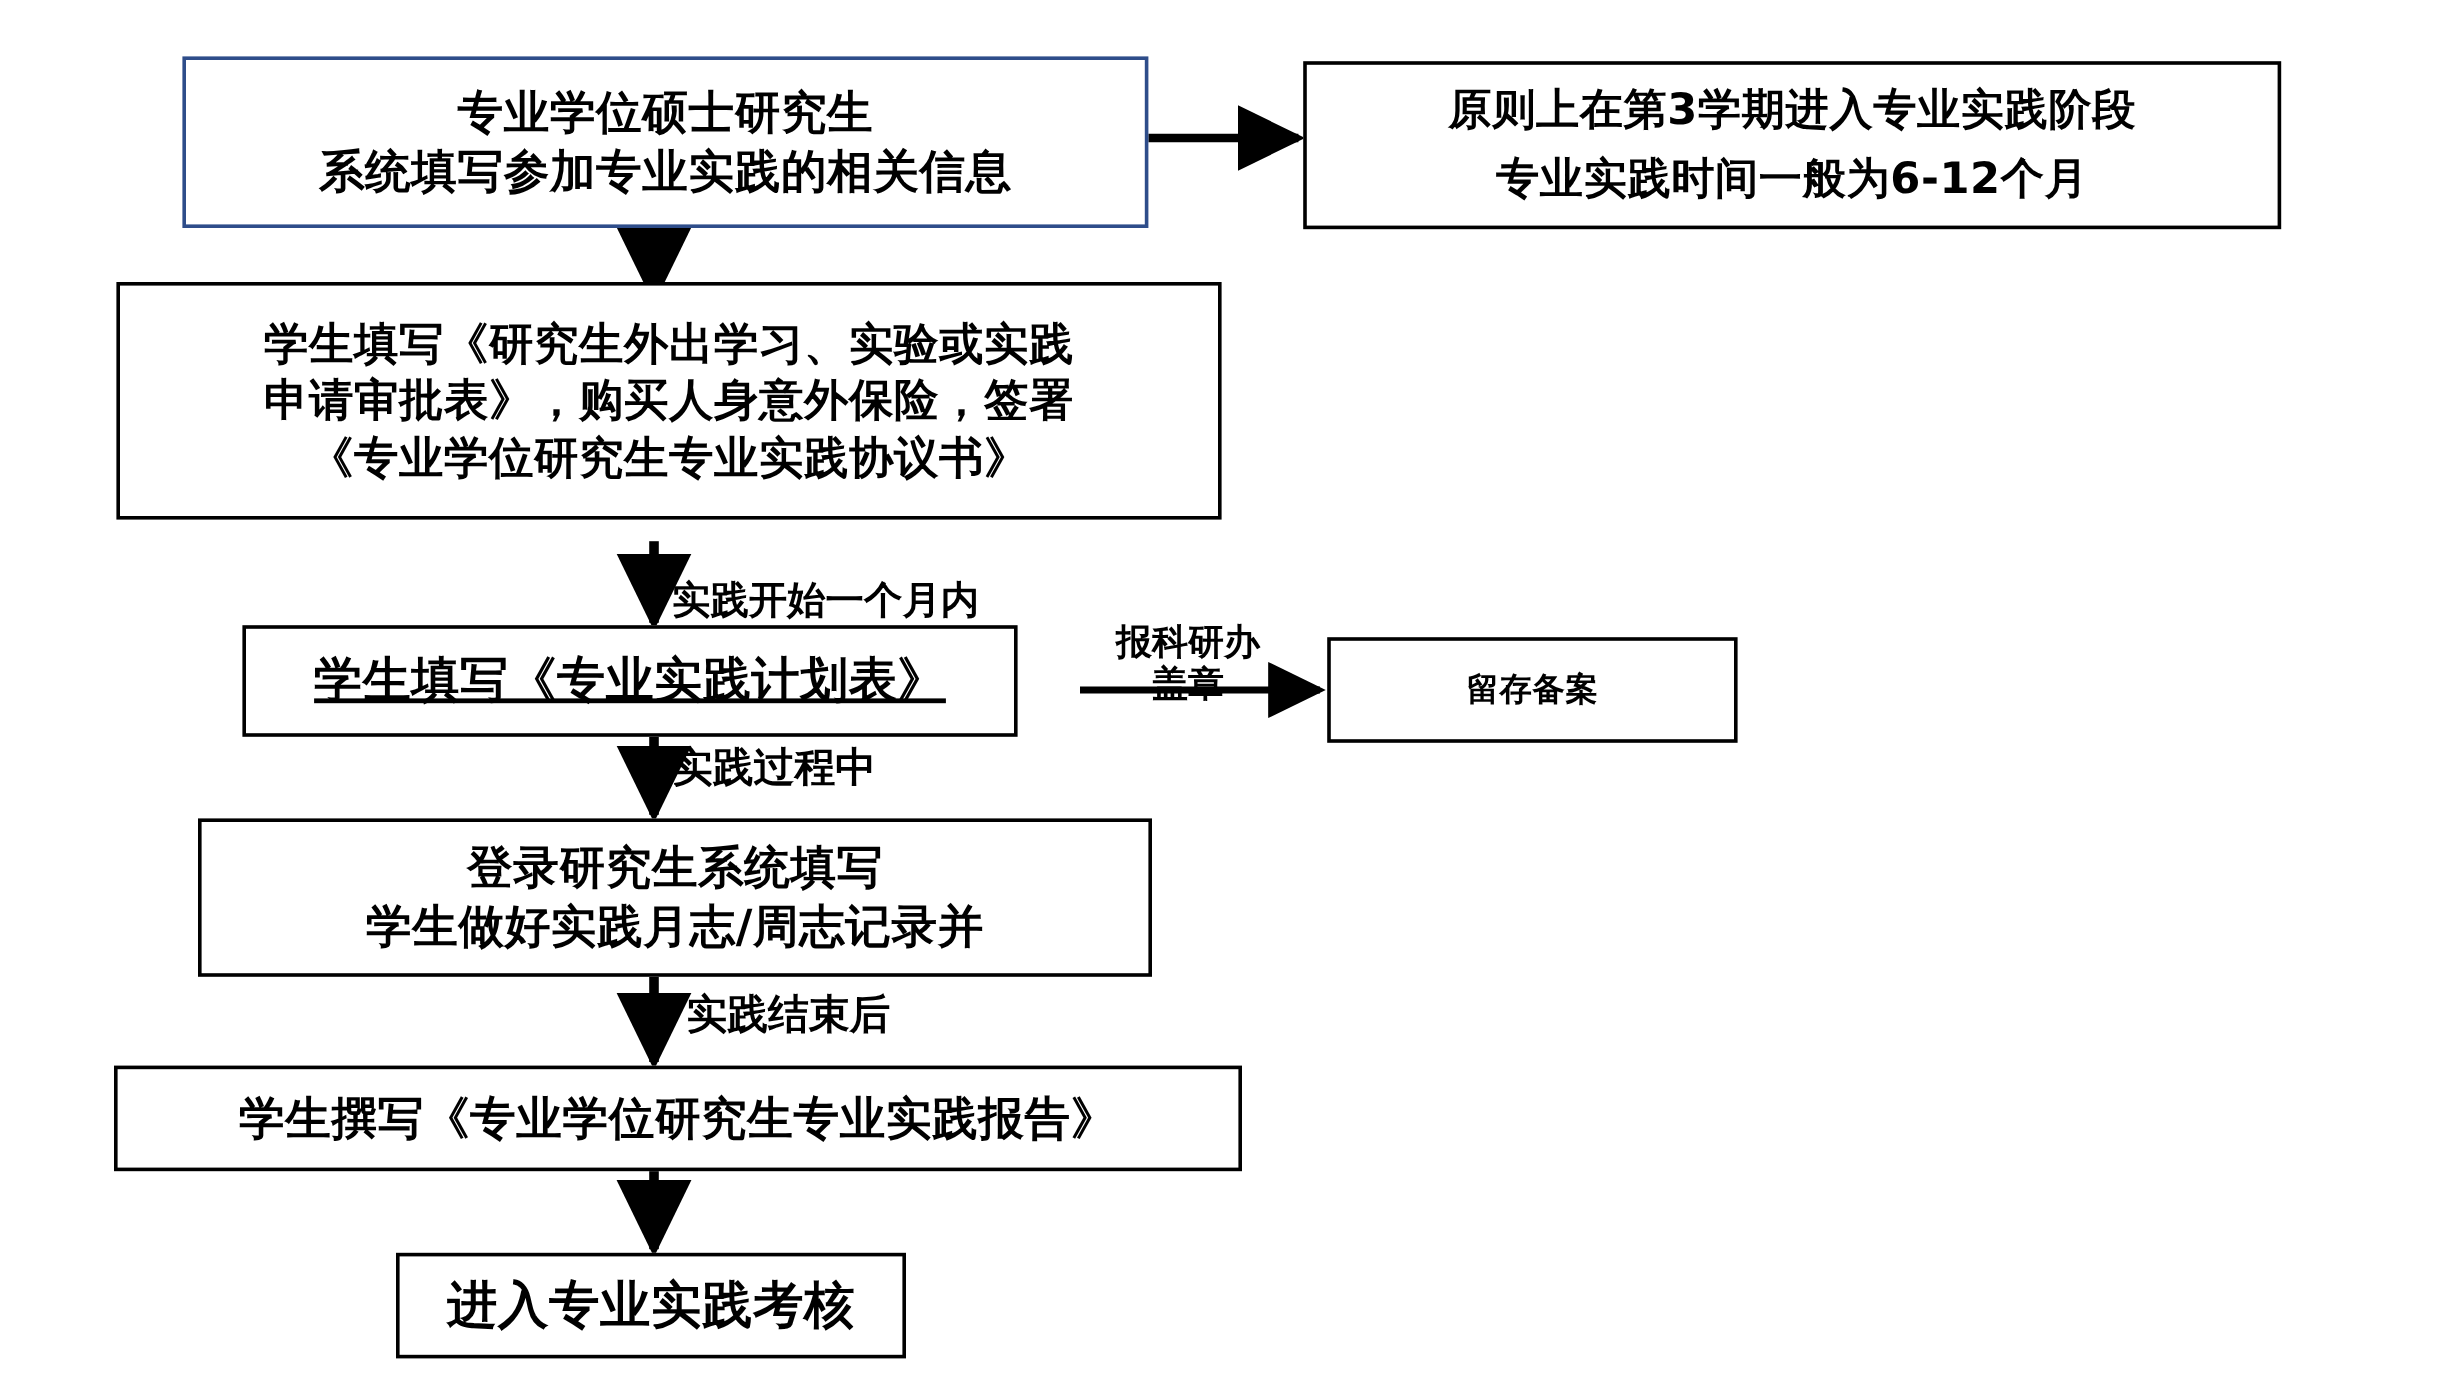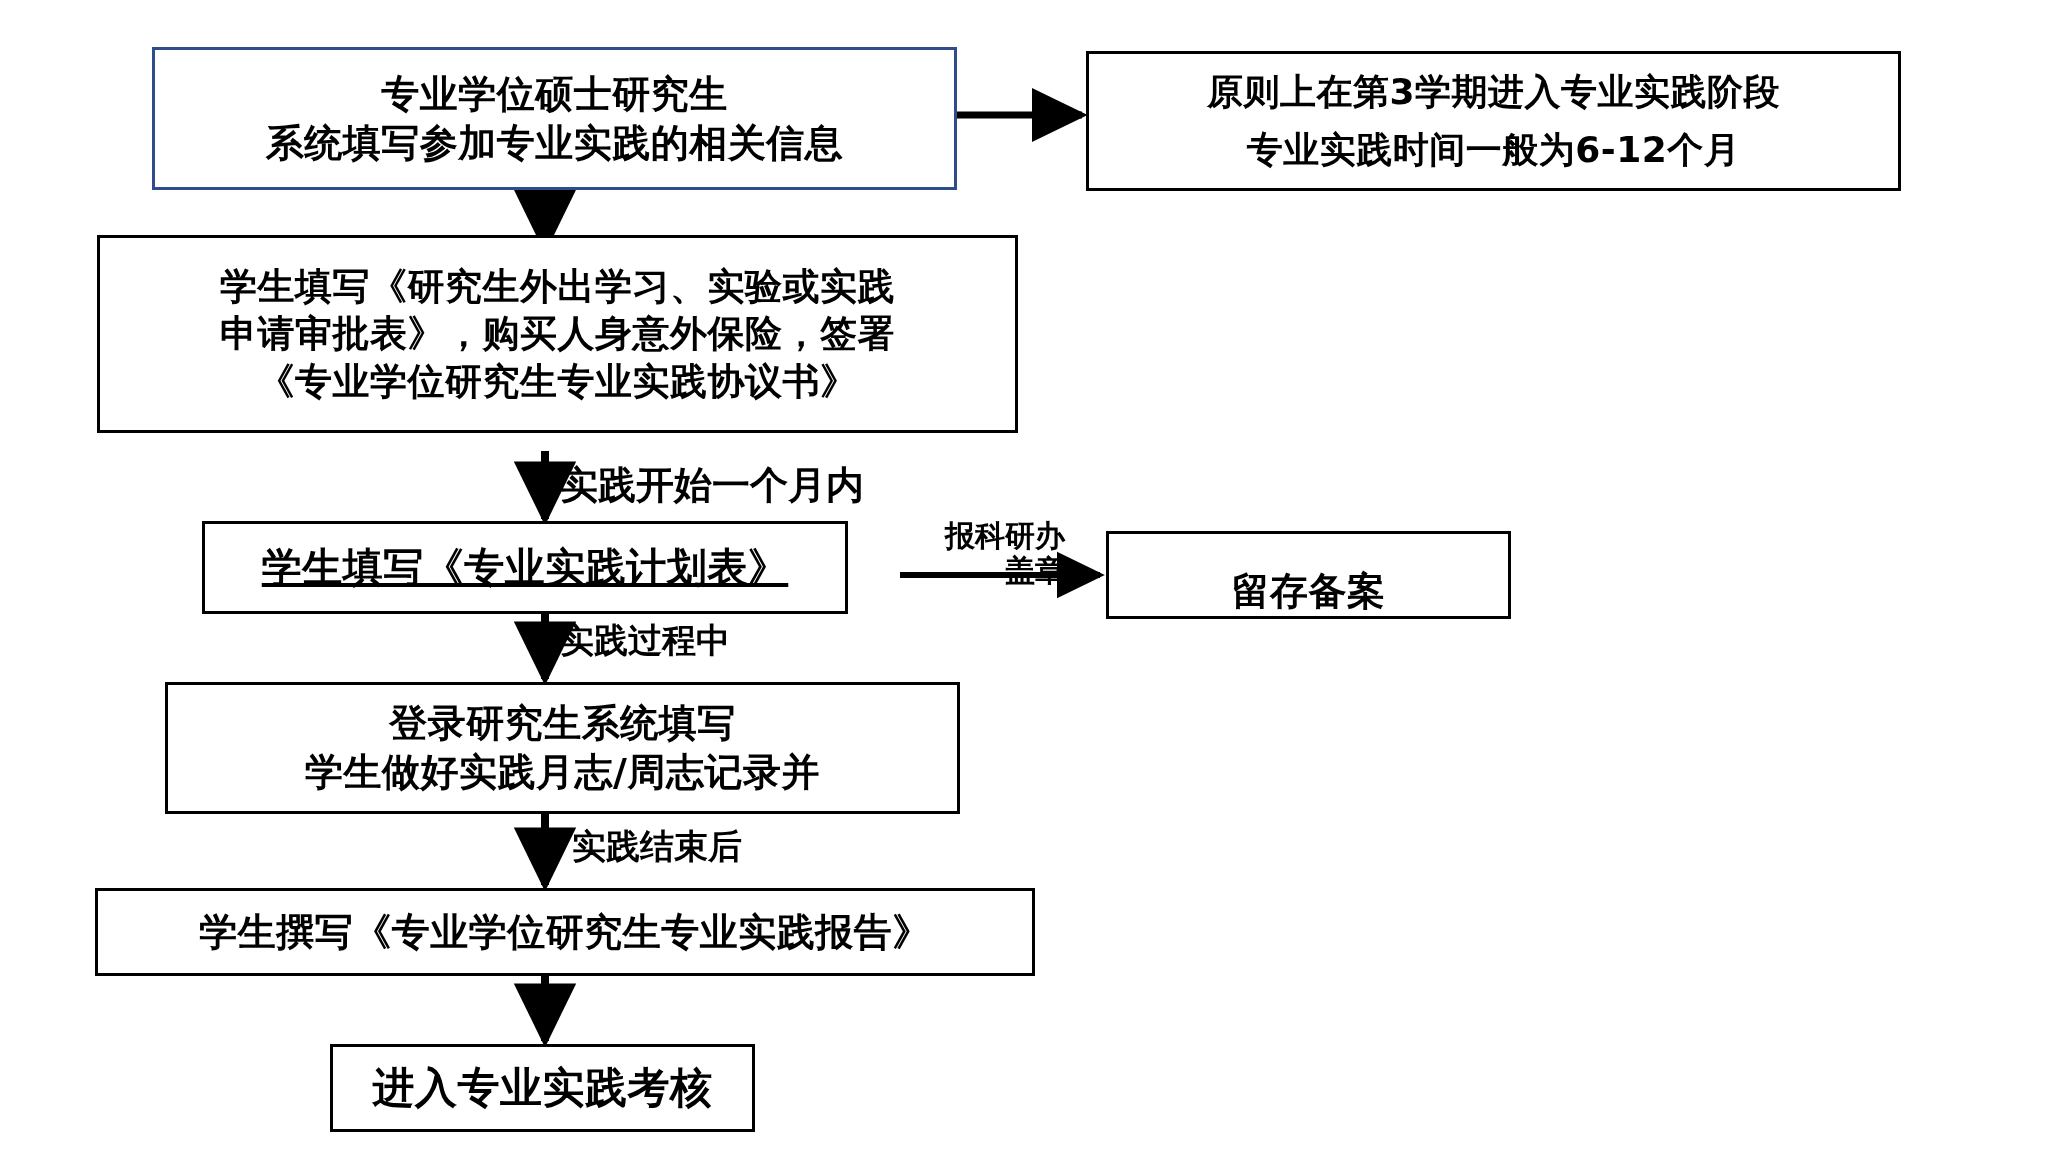--- a/index.html
+++ b/index.html
@@ -95,32 +95,32 @@
     <span class="line">原则上在第3学期进入专业实践阶段</span>
     <span class="line">专业实践时间一般为6-12个月</span>
   </div>
 
   <div class="node" style="left:97px; top:216px; width:921px; height:198px; font-size:37px;">
     <span class="line">学生填写《研究生外出学习、实验或实践</span>
     <span class="line">申请审批表》，购买人身意外保险，签署</span>
     <span class="line">《专业学位研究生专业实践协议书》</span>
   </div>
 
-  <div class="edge-label" style="left:560px; top:445px; font-size:38px;">实践开始一个月内</div>
+  <div class="edge-label" style="left:560px; top:463px; font-size:32px;">实践开始一个月内</div>
 
   <div class="node" style="left:202px; top:502px; width:646px; height:93px; font-size:40px;text-decoration:underline;">
     <span class="line">学生填写《专业实践计划表》</span>
   </div>
 
-  <div class="edge-label" style="left:915px; top:500px; font-size:30px; text-align:right; width:150px;">
+  <div class="edge-label" style="left:915px; top:500px; font-size:30px; text-align:center; width:150px;">
     <span style="display:block;">报科研办</span>
     <span style="display:block;">盖章</span>
   </div>
 
-  <div class="node" style="left:1106px; top:512px; width:405px; height:88px; font-size:38px;justify-content:flex-end;">
+  <div class="node" style="left:1106px; top:512px; width:342px; height:88px; font-size:27px;">
     <span class="line">留存备案</span>
   </div>
 
   <div class="edge-label" style="left:560px; top:602px; font-size:34px;">实践过程中</div>
 
   <div class="node" style="left:165px; top:663px; width:795px; height:132px; font-size:38px;">
     <span class="line">登录研究生系统填写</span>
     <span class="line">学生做好实践月志/周志记录并</span>
   </div>
 

